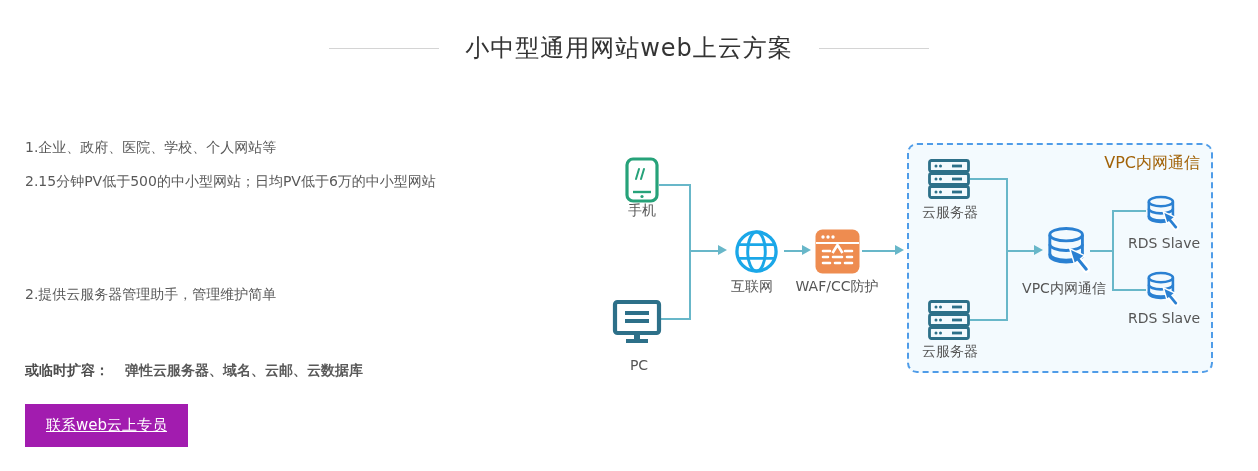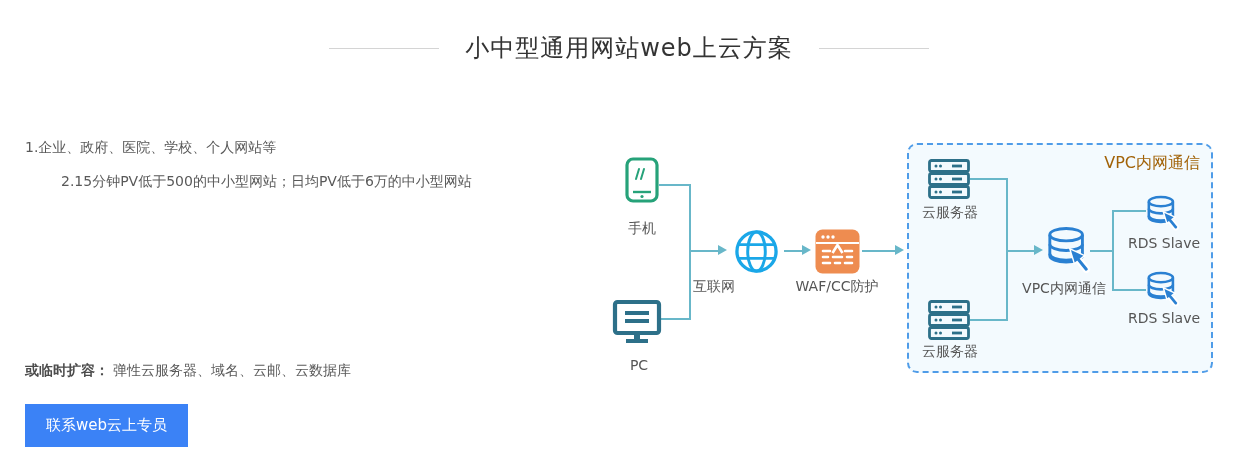--- a/index.html
+++ b/index.html
@@ -7,23 +7,23 @@
   .stage{position:relative;width:1258px;height:471px;background:#fff;overflow:hidden;}
 
   
   .title-row{position:absolute;left:0;top:32px;width:1258px;display:flex;align-items:center;justify-content:center;}
   .title-line{width:110px;height:1px;background:#d4d4d4;margin:0 26px;}
   .page-title{margin:0;font-size:24px;font-weight:normal;color:#333;letter-spacing:1px;line-height:32px;}
 
   
   .lrow{position:absolute;left:25px;width:540px;font-size:14px;color:#595959;white-space:nowrap;line-height:18px;}
   .lrow.head{font-weight:bold;color:#4c4c4c;}
-  .prod-content{margin-left:4px;font-weight:normal;color:#595959;}
-  .cta-btn{position:absolute;left:25px;top:404px;width:163px;height:43px;background:#3b82f6;border:none;
-           color:#fff;font-size:15px;font-family:inherit;cursor:pointer;display:flex;align-items:center;justify-content:center;}
+  .prod-content{margin-left:16px;font-weight:bold;color:#595959;}
+  .cta-btn{position:absolute;left:25px;top:404px;width:163px;height:43px;background:#a21caf;border:none;
+           color:#fff;font-size:15px;font-family:inherit;cursor:pointer;display:flex;align-items:center;justify-content:center;text-decoration:underline;}
 
   
   .ln{position:absolute;background:#68b7c9;z-index:1;}
   .ln.h{height:2px;}
   .ln.v{width:2px;}
   .arr{position:absolute;width:0;height:0;border-top:5.5px solid transparent;border-bottom:5.5px solid transparent;
        border-left:9px solid #68b7c9;z-index:1;}
   .node{position:absolute;z-index:2;}
   .nlabel{position:absolute;z-index:2;font-size:14px;color:#555;text-align:center;white-space:nowrap;}
 
@@ -37,22 +37,23 @@
 
 <div class="stage">
 
   <div class="title-row">
     <span class="title-line"></span>
     <h1 class="page-title">小中型通用网站web上云方案</h1>
     <span class="title-line"></span>
   </div>
 
   <div class="lrow" style="top:138px;">1.企业、政府、医院、学校、个人网站等</div>
-  <div class="lrow" style="top:172px;margin-left:36px;">2.15分钟PV低于500的中小型网站；日均PV低于6万的中小型网站</div>
-
+  <div class="lrow" style="top:172px;">2.15分钟PV低于500的中小型网站；日均PV低于6万的中小型网站</div>
+
+  <div class="lrow" style="top:285px;">2.提供云服务器管理助手，管理维护简单</div>
 
   <div class="lrow head" style="top:361px;">
     <span>或临时扩容：</span><span class="prod-content">弹性云服务器、域名、云邮、云数据库</span>
   </div>
 
   <button class="cta-btn">联系web云上专员</button>
 
   <div>
 
     <div class="vpc-box"></div>
@@ -79,42 +80,42 @@
     <i class="ln h" style="left:1113px;top:289px;width:33px;"></i>
 
     <div class="node" style="left:625px;top:157px;">
       <svg width="34" height="46" viewBox="0 0 34 46">
         <rect x="2" y="2" width="30" height="42" rx="6" fill="none" stroke="#26a279" stroke-width="3.2"></rect>
         <path d="M11 22 L14 12 M16 22 L19 12" fill="none" stroke="#26a279" stroke-width="2" stroke-linecap="round"></path>
         <line x1="8" y1="35" x2="26" y2="35" stroke="#26a279" stroke-width="2.4"></line>
         <circle cx="17" cy="39.5" r="1.6" fill="#26a279"></circle>
       </svg>
     </div>
-    <div class="nlabel" style="left:602px;top:220px;width:80px;">手机</div>
+    <div class="nlabel" style="left:602px;top:202px;width:80px;">手机</div>
 
     <div class="node" style="left:612px;top:297px;">
       <svg width="50" height="50" viewBox="0 0 50 50">
         <rect x="3" y="5" width="44" height="31" rx="2.5" fill="none" stroke="#2d7089" stroke-width="4.2"></rect>
         <line x1="13" y1="16" x2="37" y2="16" stroke="#2d7089" stroke-width="4"></line>
         <line x1="13" y1="24" x2="37" y2="24" stroke="#2d7089" stroke-width="4"></line>
         <line x1="25" y1="36" x2="25" y2="42" stroke="#2d7089" stroke-width="6"></line>
         <line x1="14" y1="44" x2="36" y2="44" stroke="#2d7089" stroke-width="4"></line>
       </svg>
     </div>
     <div class="nlabel" style="left:599px;top:357px;width:80px;">PC</div>
 
     <div class="node" style="left:734px;top:229px;">
       <svg width="45" height="45" viewBox="0 0 46 46">
         <circle cx="23" cy="23" r="20" fill="none" stroke="#1aa7e8" stroke-width="3.4"></circle>
         <ellipse cx="23" cy="23" rx="9" ry="20" fill="none" stroke="#1aa7e8" stroke-width="3"></ellipse>
         <line x1="5" y1="16" x2="41" y2="16" stroke="#1aa7e8" stroke-width="3"></line>
         <line x1="5" y1="30" x2="41" y2="30" stroke="#1aa7e8" stroke-width="3"></line>
       </svg>
     </div>
-    <div class="nlabel" style="left:672px;top:278px;width:84px;">互联网</div>
+    <div class="nlabel" style="left:710px;top:278px;width:84px;">互联网</div>
 
     <div class="node" style="left:815px;top:229px;">
       <svg width="45" height="45" viewBox="0 0 45 45">
         <rect x="0.5" y="0.5" width="44" height="44" rx="7" fill="#ee8c50"></rect>
         <circle cx="8" cy="8" r="1.7" fill="#fff"></circle>
           <circle cx="13" cy="8" r="1.7" fill="#fff"></circle>
           <circle cx="18" cy="8" r="1.7" fill="#fff"></circle>
         <line x1="1" y1="14" x2="44" y2="14" stroke="#fff" stroke-width="2"></line>
         <path d="M8 22 H15 M30 22 H37" stroke="#fff" stroke-width="2.6" stroke-linecap="round"></path>
         <path d="M8 28 H13 M18 28 H27 M32 28 H37" stroke="#fff" stroke-width="2.6" stroke-linecap="round"></path>

